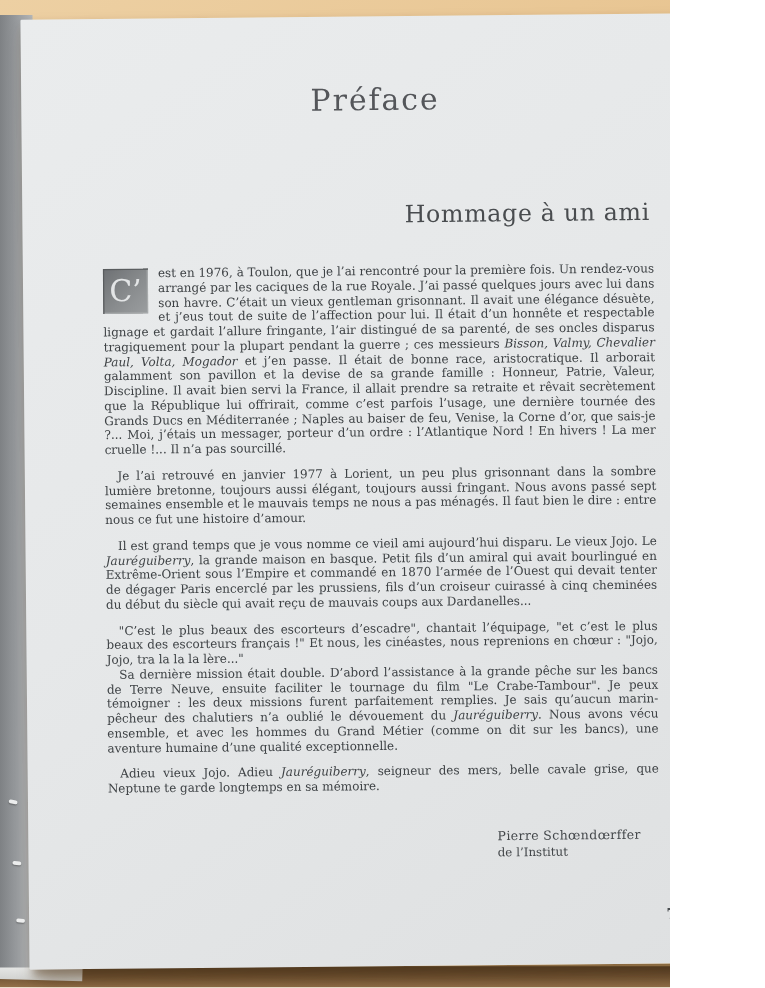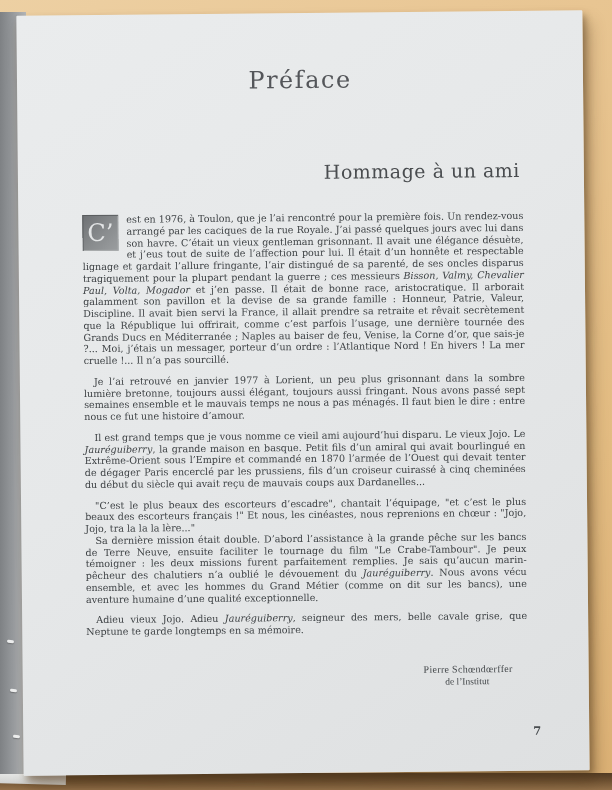--- a/index.html
+++ b/index.html
@@ -3,21 +3,21 @@
 <meta charset="utf-8">
 <style>
   html, body {
     margin: 0; padding: 0;
     width: 612px; height: 790px;
     overflow: hidden;
     font-family: "DejaVu Serif", serif;
   }
   .scene {
     position: relative;
-    width: 612px; height: 790px;
+    width: 536px; height: 790px;
     background: linear-gradient(150deg, #edd0a3 0%, #e8c априori592 0%, #e8c592 30%, #e3bc82 70%, #ddb276 100%);
     background: linear-gradient(150deg, #edd0a3 0%, #e8c592 30%, #e3bc82 70%, #ddb276 100%);
     overflow: hidden;
   }
   .table-shadow {
     position: absolute; left: 0; right: 0; bottom: 0; height: 17px;
     background: linear-gradient(180deg, #523b24 0%, #6e5132 45%, #93714a 100%);
     z-index: 0;
   }
   .page-stack {
@@ -78,21 +78,21 @@
     width: 36px; height: 36px;
     margin: 1px 8px 2px 0;
     background: linear-gradient(135deg, #6d7073 0%, #898c8e 55%, #9b9ea0 100%);
     box-shadow: inset 1px 1px 0 #595c5e, inset -1px -1px 0 #a8abac;
     color: #e3e5e6;
     font-size: 24px; line-height: 36px;
     text-align: center;
   }
   .signature {
     position: absolute; top: 652px; right: 76px;
-    text-align: center; color: #43474a; font-family: Liberation Serif, serif;
+    text-align: left; color: #43474a;
   }
   .signature-name { font-size: 10px; letter-spacing: 0.3px; }
   .signature-role { font-size: 9.5px; margin-top: 1.5px; padding-right: 2px; }
   .page-number {
     position: absolute; top: 713px; right: 48px;
     font-size: 11.5px; font-weight: bold; color: #494d50;
   }
 </style>
 </head>
 <body>

